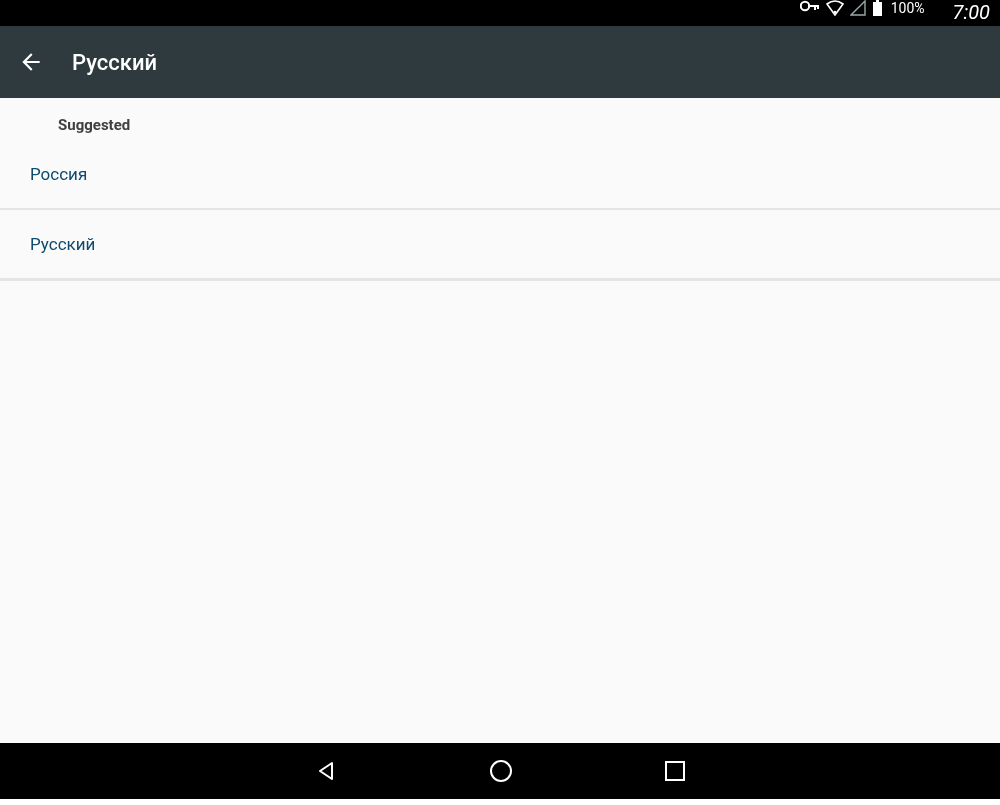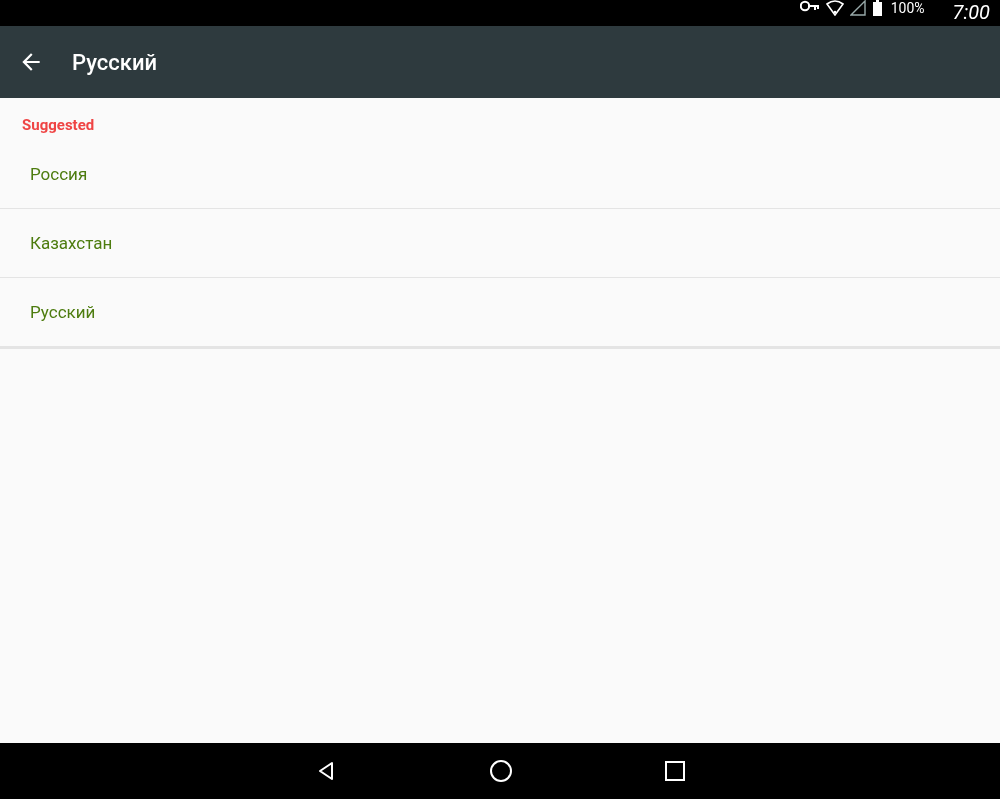--- a/index.html
+++ b/index.html
@@ -38,28 +38,29 @@
       color: #fff;
       font-size: 22px;
       font-weight: 500;
     }
     .content {
       background: #fafafa;
       height: calc(100% - 26px - 72px - 56px);
       overflow-y: auto;
     }
     .section-header {
-      color: #ef4444;
+      color: #404040;
       font-size: 15px;
       font-weight: 700;
       padding: 18px 22px 6px 22px;
+      margin-left: 36px;
     }
     .list-item {
       font-size: 17px;
-      color: #4d7c0f;
+      color: #0c4a6e;
       padding: 24px 30px;
       cursor: pointer;
       background: #fafafa;
     }
     .sep {
       height: 1px;
       background: #e4e4e4;
     }
     .navbar {
       position: absolute;
@@ -113,21 +114,20 @@
       </svg>
   </span>
   <span class="title">Русский</span>
 </div>
 
 <div class="content">
   <div class="section-header">Suggested</div>
   <div class="list-item">Россия</div>
 
   <div class="sep"></div>
-  <div class="list-item">Казахстан</div>
   <div class="sep"></div>
   <div class="list-item">Русский</div>
   <div class="sep"></div>
   <div class="sep"></div>
   <div class="sep"></div>
 </div>
 
 <div class="navbar">
   <span class="btn">
     <svg width="24" height="24" viewBox="0 0 24 24">

